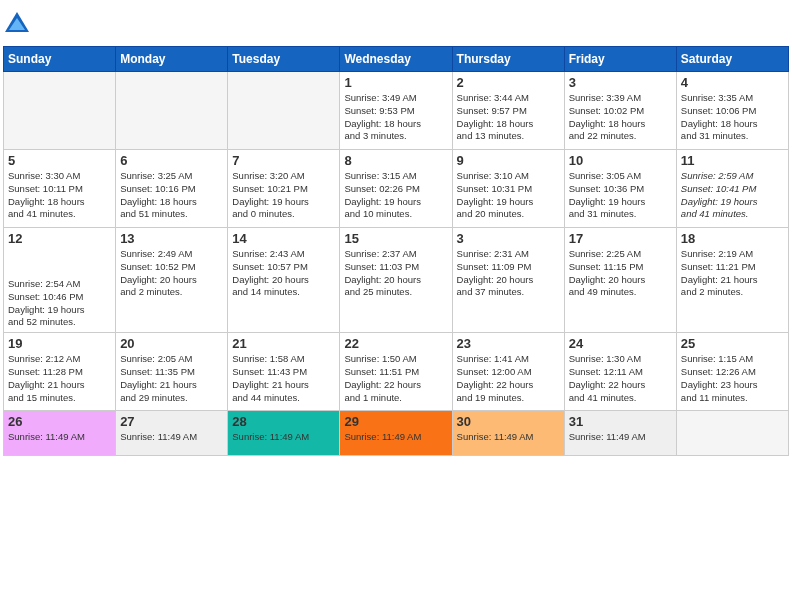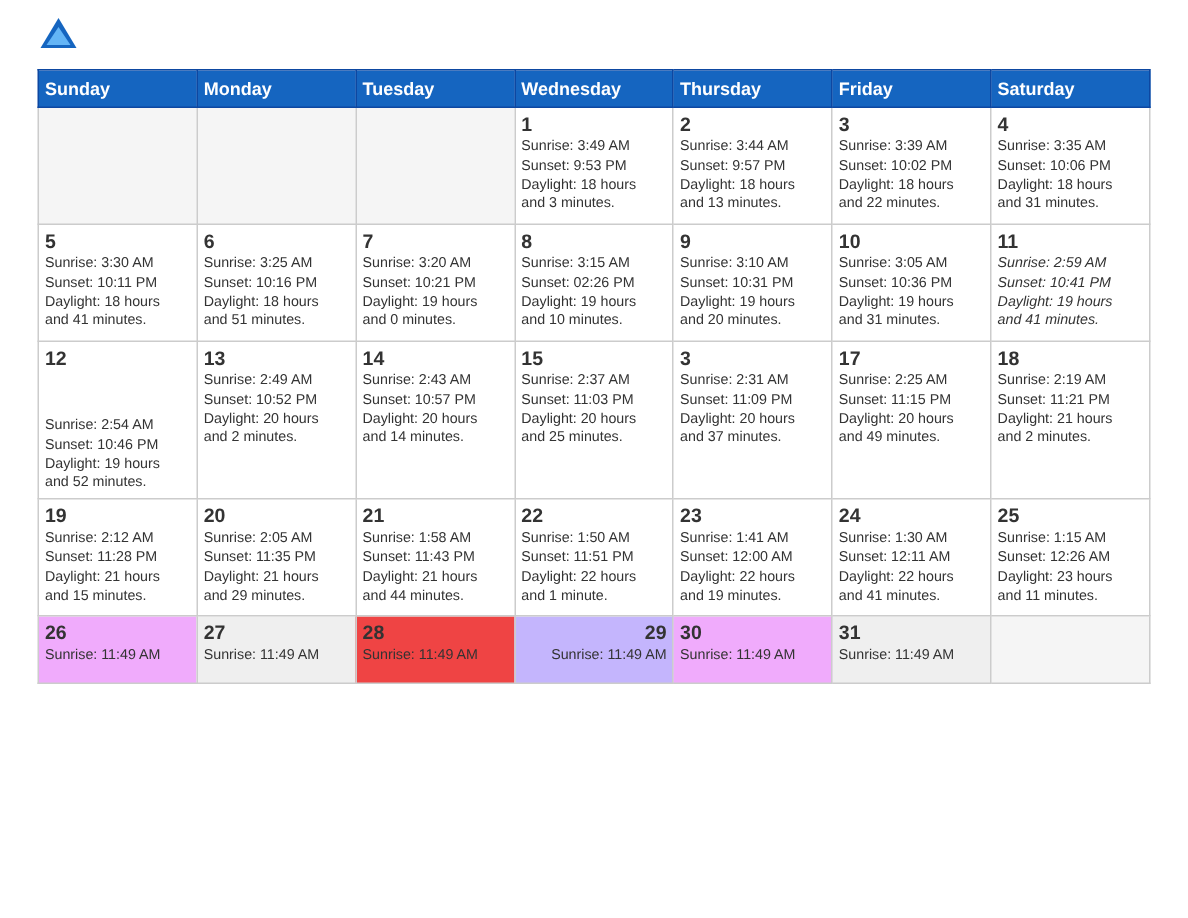--- a/index.html
+++ b/index.html
@@ -7,21 +7,21 @@
       width: 792px;
       height: 612px;
       font-family: Arial, sans-serif;
       background: #fff;
       overflow: hidden;
     }
     .page {
       width: 792px;
       height: 612px;
       background: #fff;
-      padding: 10px 25px;
+      padding: 10px 3px;
     }
     .header {
       display: flex;
       justify-content: space-between;
       align-items: flex-start;
       margin-bottom: 8px;
     }
     .logo {
       display: flex;
       align-items: center;
@@ -322,29 +322,29 @@
         </tr>
         <tr class="last-row">
           <td style="height: 45px; background: #f0abfc;">
             <div class="day-num">26</div>
             <div class="day-info" style="white-space: pre-line;">Sunrise: 11:49 AM</div>
           </td>
           <td style="height: 45px; background: rgb(239, 239, 239);">
             <div class="day-num">27</div>
             <div class="day-info" style="white-space: pre-line;">Sunrise: 11:49 AM</div>
           </td>
-          <td style="height: 45px; background: #ef4444;">
+          <td style="height: 45px; background: #14b8a6;">
             <div class="day-num">28</div>
             <div class="day-info" style="white-space: pre-line;">Sunrise: 11:49 AM</div>
           </td>
-          <td style="height: 45px; background: #c4b5fd; text-align: right;">
+          <td style="height: 45px; background: #f97316;">
             <div class="day-num">29</div>
             <div class="day-info" style="white-space: pre-line;">Sunrise: 11:49 AM</div>
           </td>
-          <td style="height: 45px; background: #f0abfc; margin-top: 28px;">
+          <td style="height: 45px; background: #fdba74; margin-top: 28px;">
             <div class="day-num">30</div>
             <div class="day-info" style="white-space: pre-line;">Sunrise: 11:49 AM</div>
           </td>
           <td style="height: 45px; background: rgb(239, 239, 239);">
             <div class="day-num">31</div>
             <div class="day-info" style="white-space: pre-line;">Sunrise: 11:49 AM</div>
           </td>
           <td class="empty-cell" style="height: 45px; background: rgb(232, 232, 232);"></td>
         </tr>
       </tbody>

